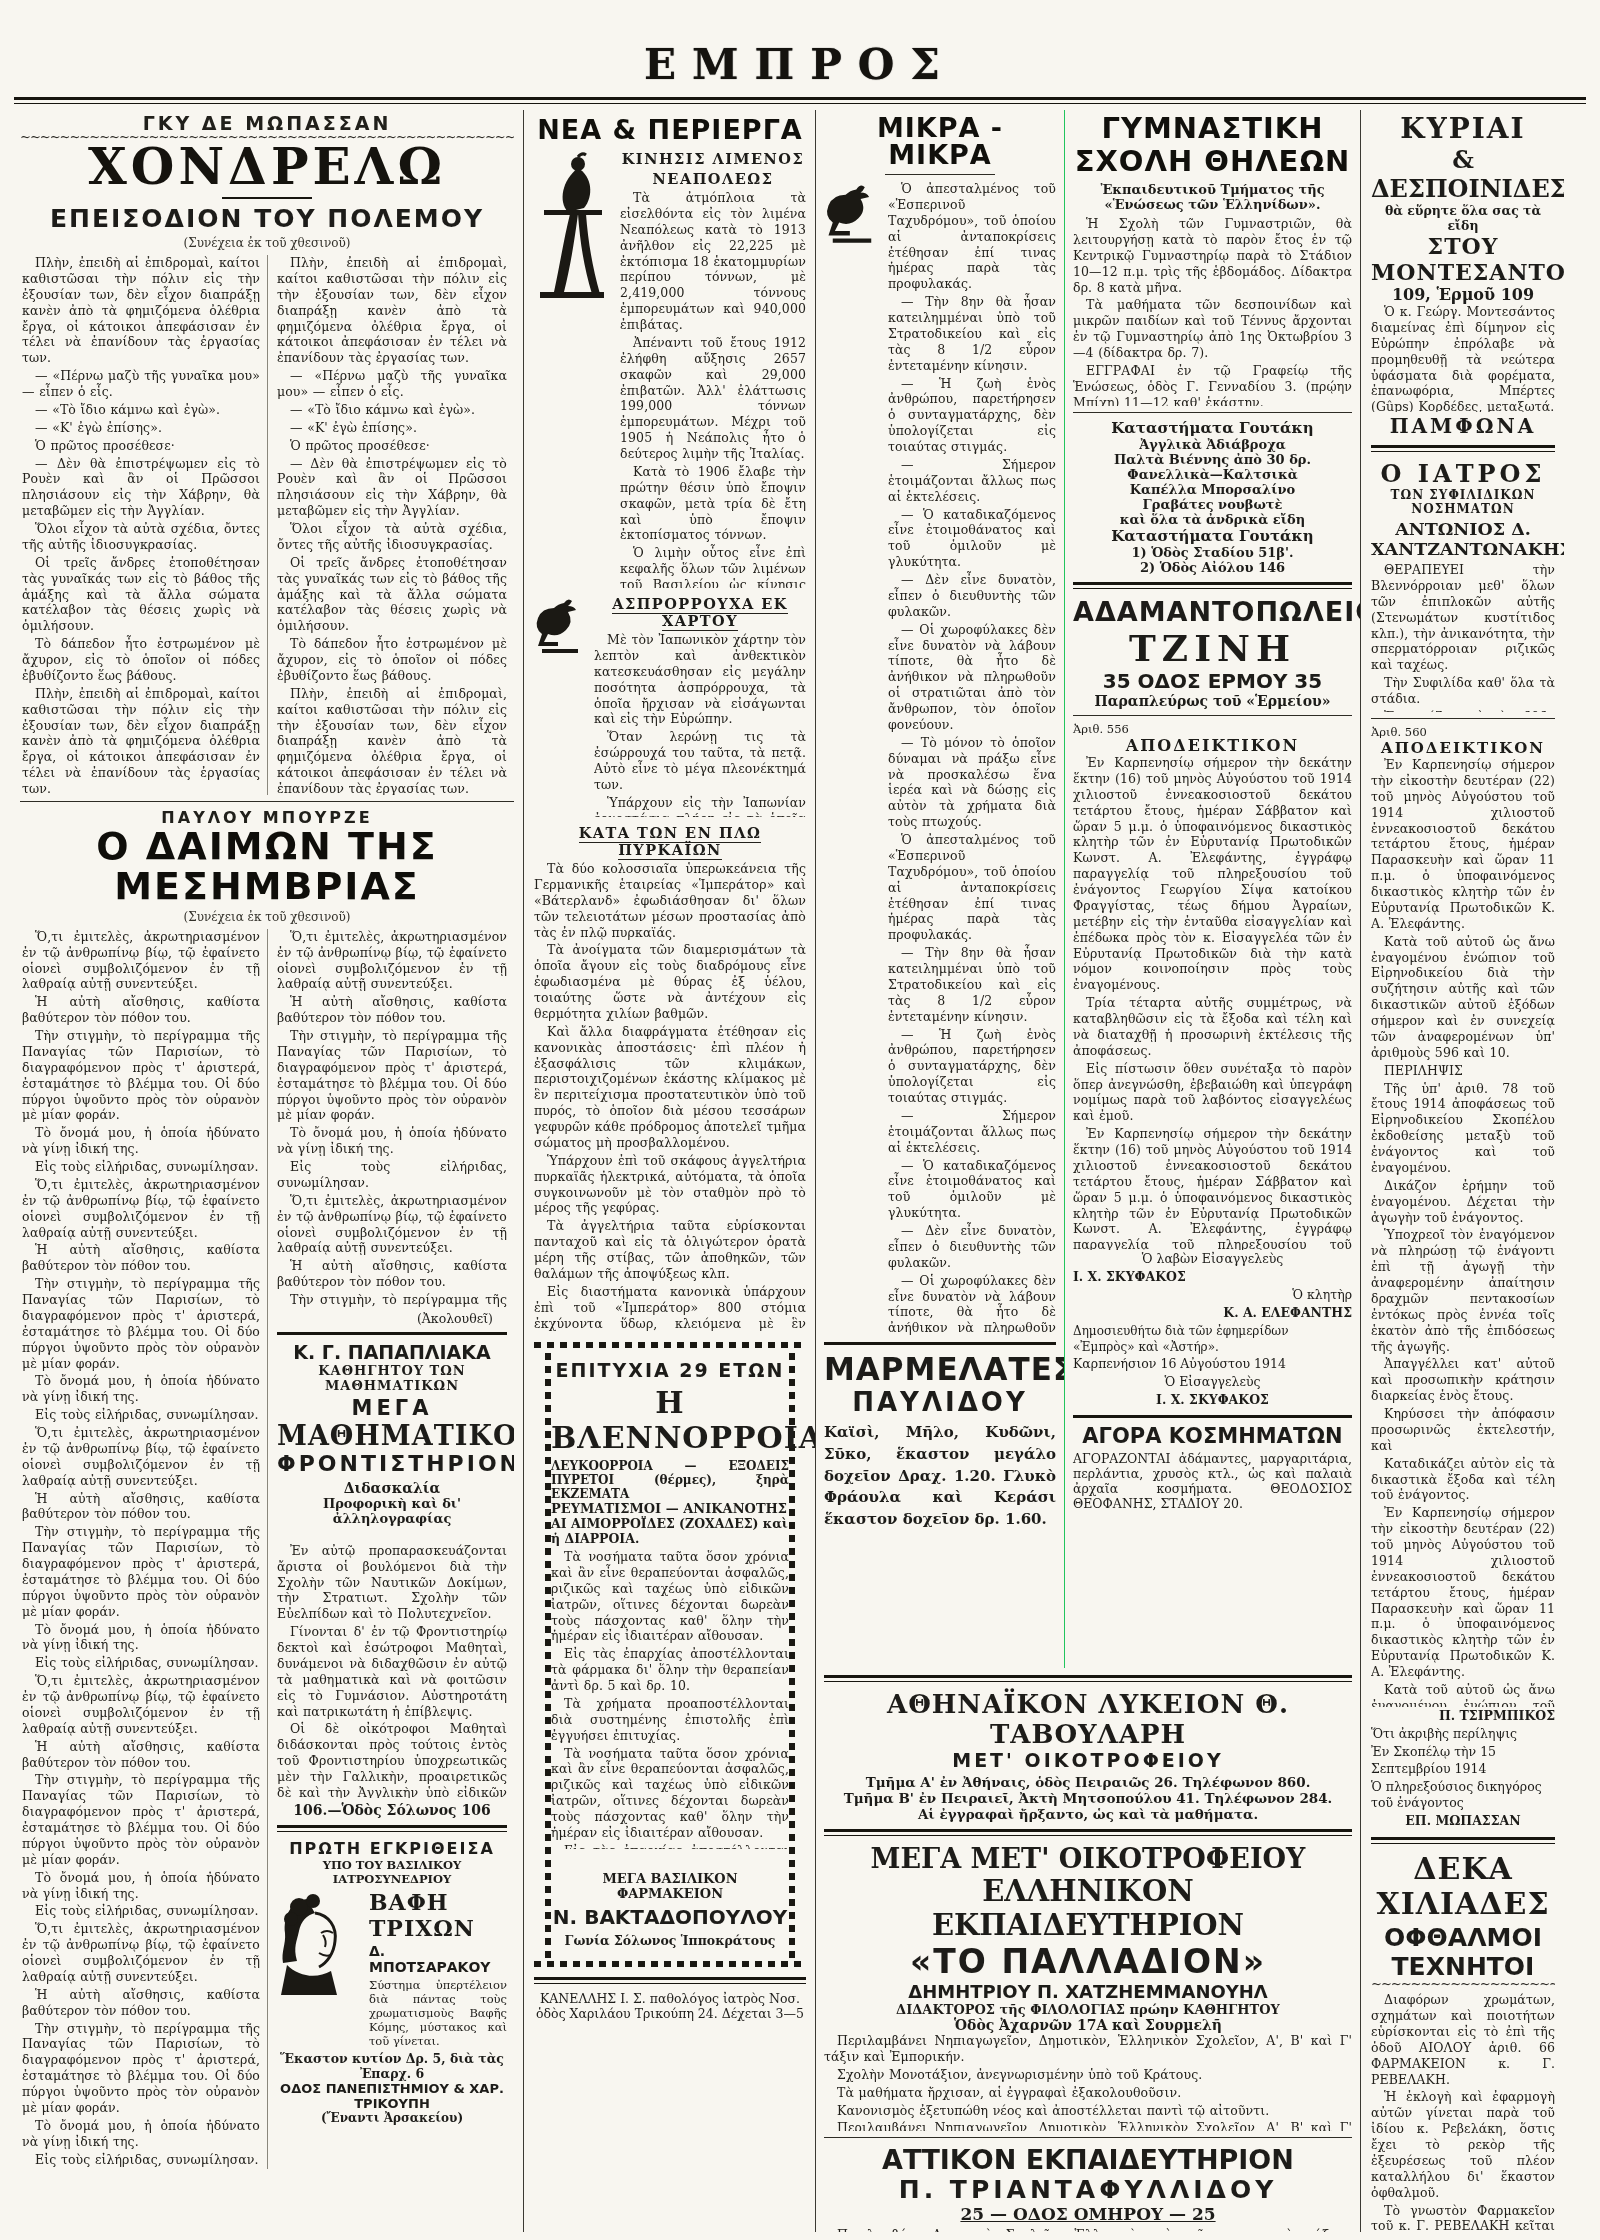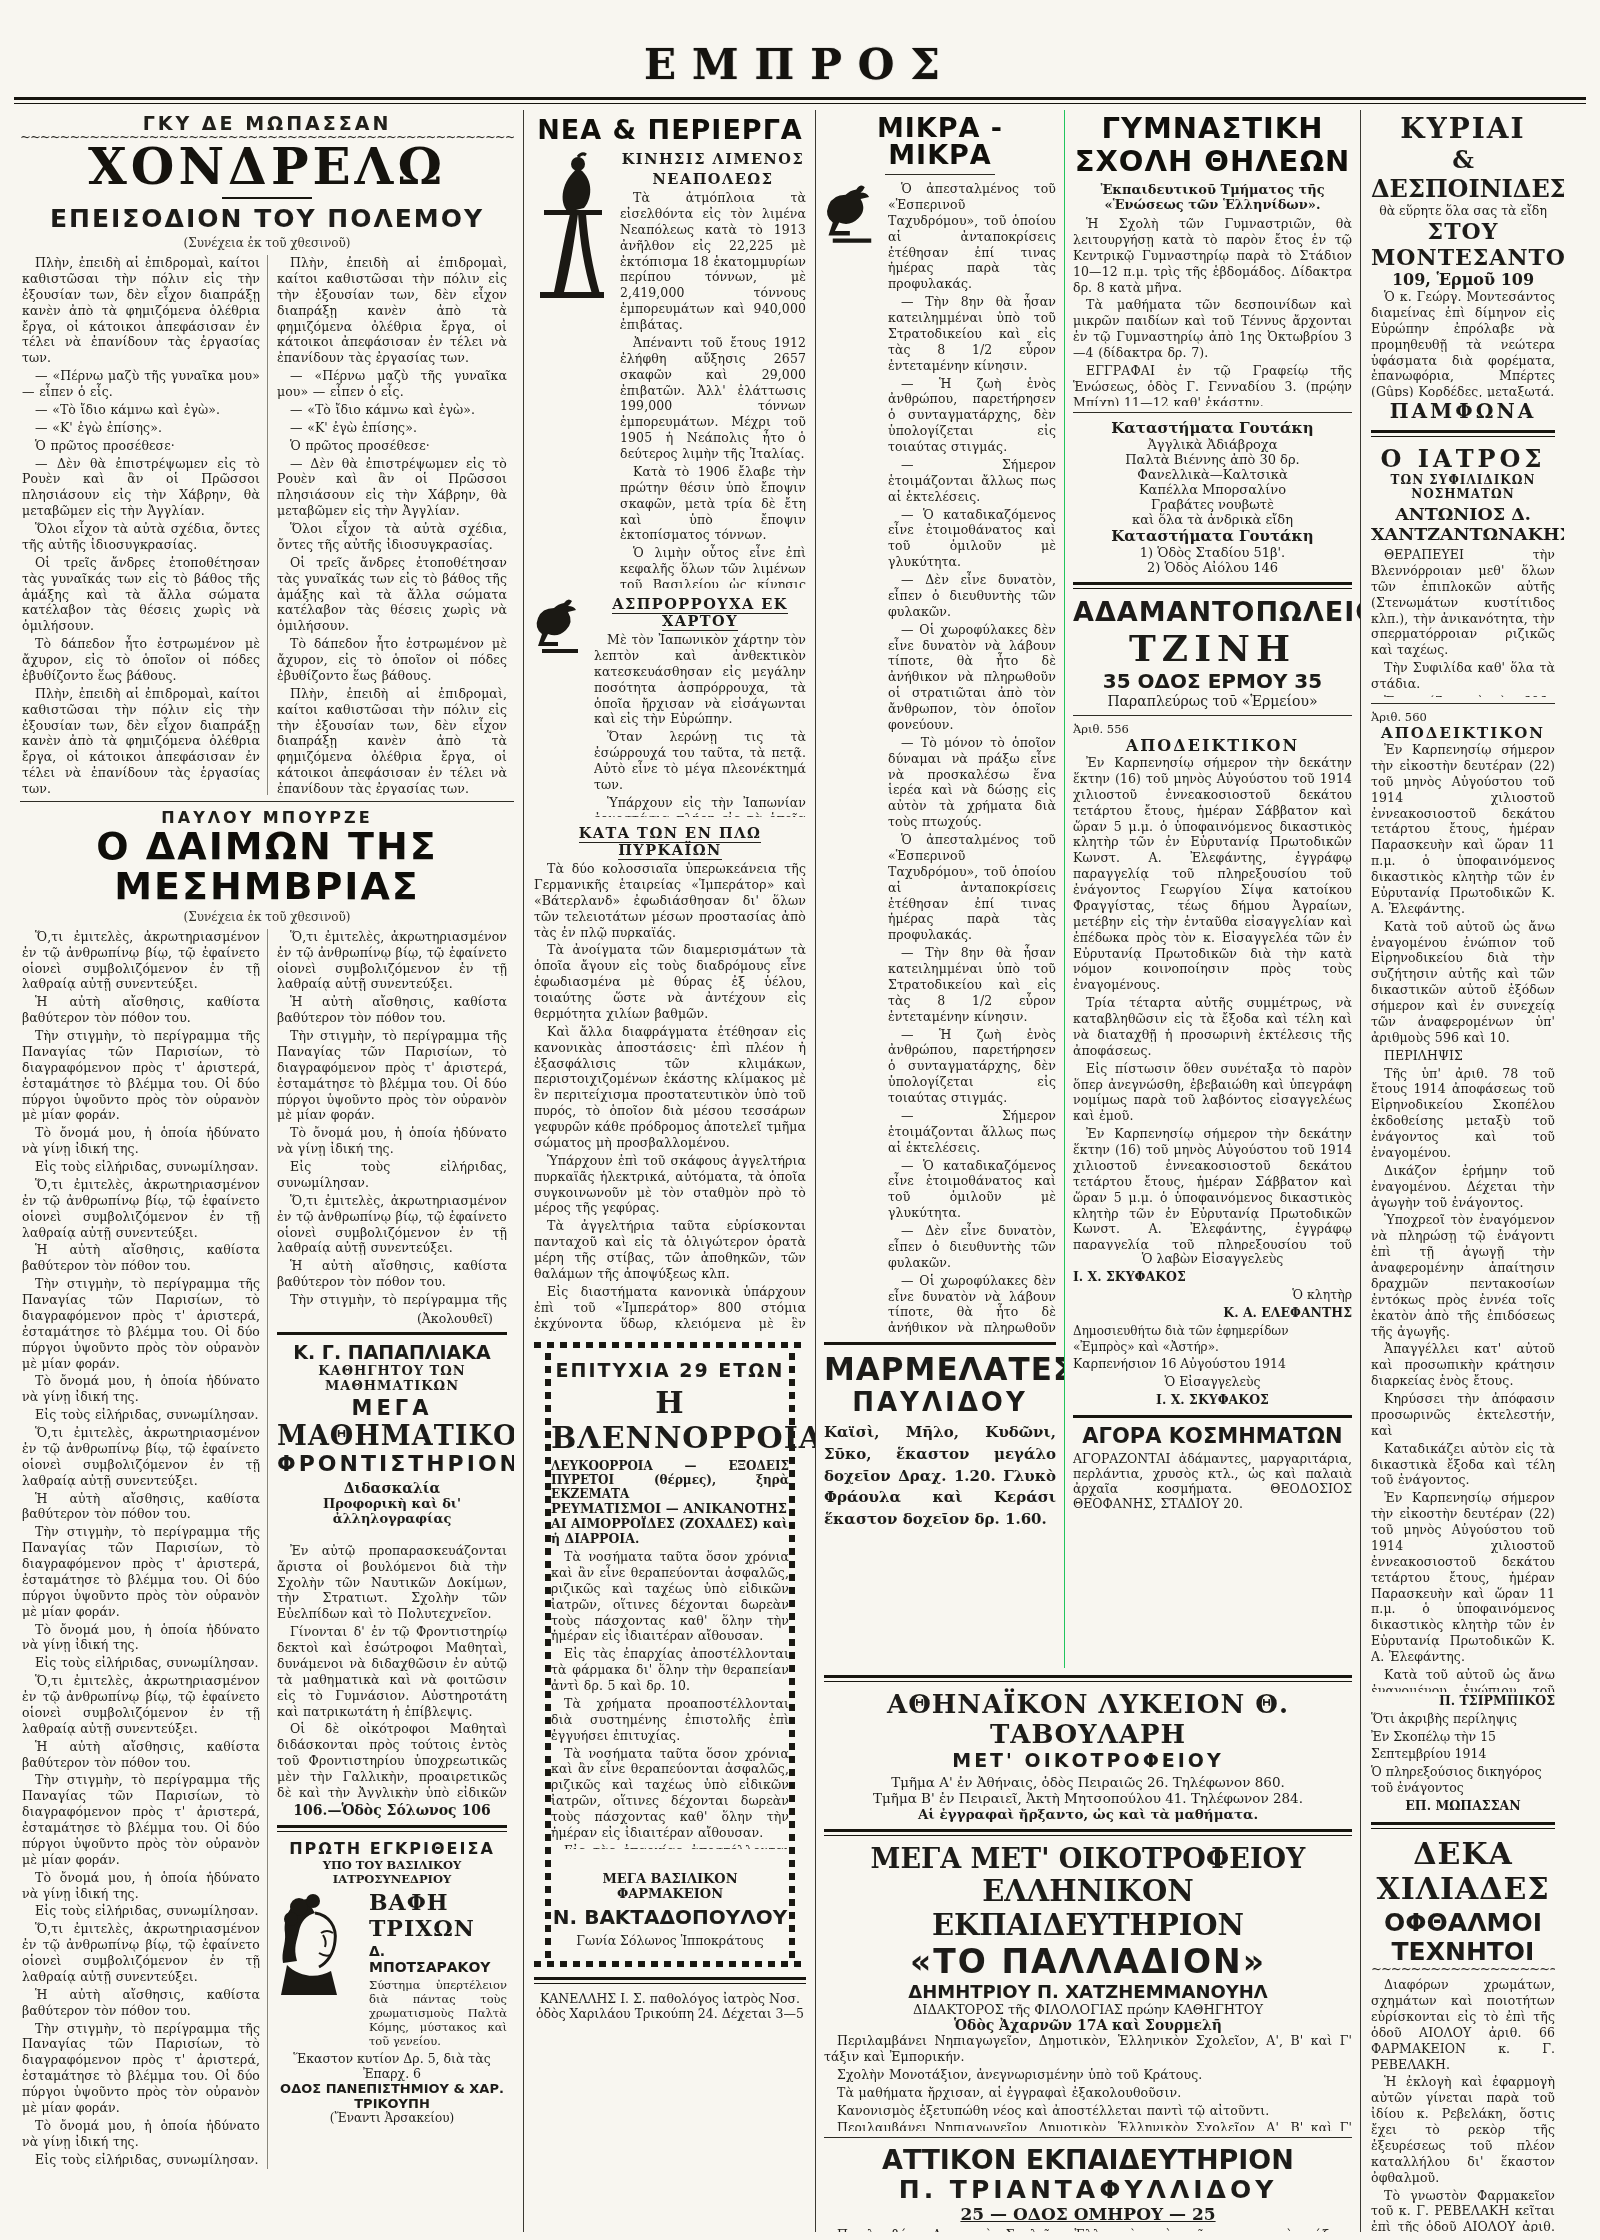--- a/index.html
+++ b/index.html
@@ -34,21 +34,21 @@
   .contnote{font-size:12px;text-align:center;margin:3px 0 5px 0;color:#33312a;}
   .shortrule{width:90px;border-top:2px solid #17150f;margin:5px auto;}
   .sec-head{font-family:"DejaVu Sans",sans-serif;font-weight:bold;font-size:27px;letter-spacing:1px;
         text-align:center;line-height:1.0;margin:4px 0 6px 0;color:#11100c;}
   .art-head{font-weight:bold;font-size:14.5px;text-align:center;letter-spacing:1.5px;margin:7px 0 3px 0;}
   .art-head .ul{border-bottom:1px solid #23211c;padding-bottom:1px;}
   .hr1{border-top:1px solid #2e2c25;margin:6px 0;}
   .hr2{border-top:3px solid #17150f;margin:6px 0;}
   .hrd{border-top:3px solid #17150f;border-bottom:1px solid #17150f;height:3px;margin:7px 0;}
   .icon-float{float:left;margin:2px 8px 2px 0;}
-  .ad-line{text-align:center;}
+  .ad-line{text-align:center;font-weight:bold;}
   .endnote{text-align:right;font-size:12.5px;padding-right:14px;margin:2px 0 4px 0;}
   .num-label{font-size:11.5px;margin-top:4px;}
   .legal-close{font-size:12.5px;line-height:1.35;}
   .legal-close div{margin:1px 0;}
   .frame{border-top:12px solid transparent;border-bottom:12px solid transparent;position:relative;
         background:#f8f6f0;margin:8px 0 4px 0;}
   .frame-inner{border-left:11px solid transparent;border-right:11px solid transparent;padding:4px 6px;
         background-image:repeating-linear-gradient(0deg,#1a1812 0 7px,transparent 7px 13px),
                          repeating-linear-gradient(0deg,#1a1812 0 7px,transparent 7px 13px);
         background-size:6px 100%,6px 100%;background-position:left top,right top;background-repeat:no-repeat;}
@@ -178,21 +178,21 @@
                     <circle class="ink" cx="36" cy="10" r="7"></circle>
                     <circle class="ink" cx="14" cy="28" r="7"></circle>
                   <path class="stroke" stroke-width="3" d="M38 22 C52 24 60 36 58 50 C57 62 50 72 42 76"></path>
                   <path class="stroke" stroke-width="2" d="M44 42 q6 -4 12 0 M46 44 q4 6 2 12 M42 62 q6 4 12 2"></path>
                   <path class="ink" d="M10 74 C22 86 40 88 54 80 L60 104 L4 104 Z"></path>
                 </svg>
               </span>
               <span>
                 <div class="fat" style="font-size:22px;letter-spacing:1px">ΒΑΦΗ ΤΡΙΧΩΝ</div>
                 <div class="sans" style="font-weight:bold;font-size:14px;margin:2px 0 3px 0">Δ. ΜΠΟΤΣΑΡΑΚΟΥ</div>
-                <div class="sm" style="text-align:justify">Σύστημα ὑπερτέλειον διὰ πάντας τοὺς χρωματισμοὺς Παλτὰ Κόμης, μύστακος καὶ τοῦ γενείου.</div>
+                <div class="sm" style="text-align:justify">Σύστημα ὑπερτέλειον διὰ πάντας τοὺς χρωματισμοὺς Βαφῆς Κόμης, μύστακος καὶ τοῦ γίνεται.</div>
               </span>
             </div>
             <div class="ad-line" style="font-size:12.5px;margin-top:3px">Ἕκαστον κυτίον Δρ. 5, διὰ τὰς Ἐπαρχ. 6</div>
             <div class="ad-line sans" style="font-weight:bold;font-size:13px">ΟΔΟΣ ΠΑΝΕΠΙΣΤΗΜΙΟΥ &amp; ΧΑΡ. ΤΡΙΚΟΥΠΗ</div>
             <div class="ad-line" style="font-size:12px">(Ἔναντι Ἀρσακείου)</div>
           </div>
         </div>
       </div>
     </div>
 

